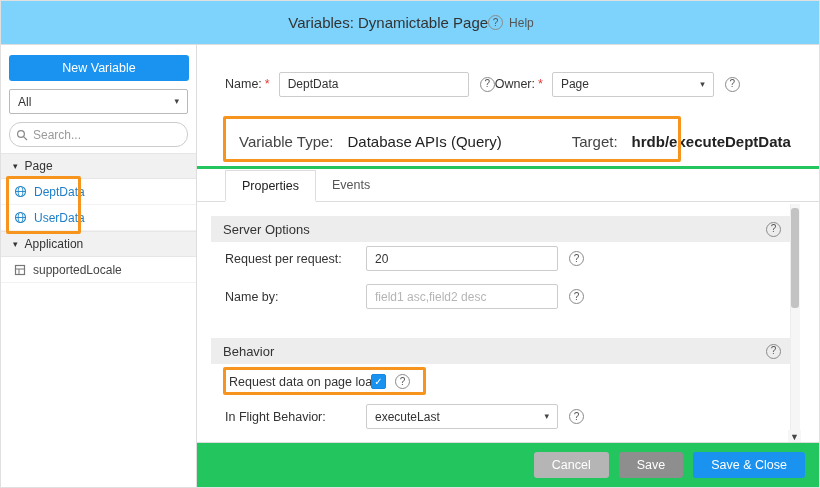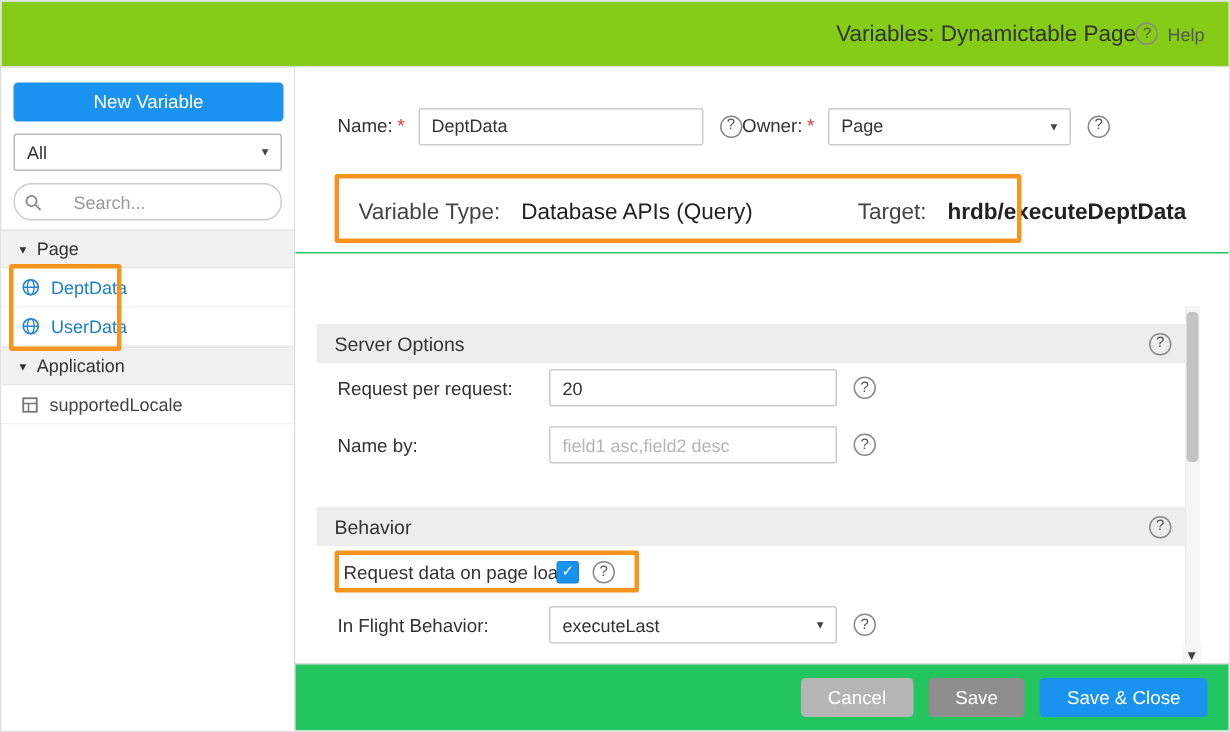--- a/index.html
+++ b/index.html
@@ -1,44 +1,44 @@
 <!DOCTYPE html>
 <html><head>
 <meta charset="utf-8">
 <style>
   *{box-sizing:border-box;margin:0;padding:0}
   html,body{background:#fff}
   body{font-family:"Liberation Sans",sans-serif}
   .app{position:relative;width:820px;height:488px;background:#fff;overflow:hidden;font-size:12.5px;color:#333;border:1px solid #e0e0e0}
 
   
-  .hdr{position:absolute;left:0;top:0;width:820px;height:44px;background:#84cc16;border-bottom:1px solid #ddd;display:flex;align-items:center;justify-content:flex-end;padding:0 18px}
+  .hdr{position:absolute;left:0;top:0;width:820px;height:44px;background:#7dd3fc;border-bottom:1px solid #ddd;display:flex;align-items:center;justify-content:center;padding:0 18px}
   .hdr .title{font-size:15px;color:#333}
   .helpwrap{display:flex;align-items:center;gap:6px;color:#555;font-size:12px;cursor:pointer}
   .qmark{width:15px;height:15px;border:1px solid #8a8a8a;border-radius:50%;display:inline-flex;align-items:center;justify-content:center;font-size:10px;color:#555;flex:none;line-height:1;background:#fff0}
 
   
   .sidebar{position:absolute;left:0;top:44px;width:196px;height:444px;background:#fff;border-right:1px solid #ddd}
   .btn{border:none;border-radius:3px;color:#fff;cursor:pointer;font-family:inherit;font-size:12.5px}
   .btn-new{display:block;width:180px;height:26px;margin:10px 8px 8px;background:#1a93f0}
   .filter{margin:0 8px;height:25px;border:1px solid #b9b9b9;border-radius:2px;display:flex;align-items:center;justify-content:space-between;padding:0 8px;cursor:pointer;background:#fff;font-size:12px}
-  .searchbox{margin:8px 8px 0;height:25px;border:1px solid #ccc;border-radius:12px;display:flex;align-items:center;padding:0 6px;gap:21px;background:#fff}
+  .searchbox{margin:8px 8px 0;height:25px;border:1px solid #ccc;border-radius:12px;display:flex;align-items:center;padding:0 6px;gap:5px;background:#fff}
   .searchbox input{border:none;outline:none;flex:1;font-size:12px;font-family:inherit;color:#555;min-width:0;background:transparent}
   .searchbox input::placeholder{color:#9a9a9a}
   .tree{margin-top:6px;font-size:12px}
   .tree-header{height:26px;display:flex;align-items:center;gap:7px;padding:0 12px;background:#f1f1f1;border-top:1px solid #e6e6e6;border-bottom:1px solid #e6e6e6;cursor:pointer;color:#333}
   .tree-arrow{font-size:9px;color:#333;line-height:1}
   .tree-item{height:26px;display:flex;align-items:center;gap:7px;padding:0 13px;border-bottom:1px solid #f2f2f2;cursor:pointer;background:#fff}
   .vlabel{color:#1d7fca}
   .mlabel{color:#444}
   .ticon{display:inline-flex;flex:none}
 
   
   .main{position:absolute;left:196px;top:44px;width:624px;height:399px;background:#fff}
-  .formcard{position:absolute;left:0;top:0;width:624px;height:124px;border-bottom:1px solid #22c55e;background:#fff}
+  .formcard{position:absolute;left:0;top:0;width:624px;height:124px;border-bottom:3px solid #22c55e;background:#fff}
   .form-row{position:absolute;left:28px;top:26px;height:26px;display:flex;align-items:center}
   .flab{color:#333}
   .req{color:#e53935;margin-left:3px}
   .tinput{height:25px;border:1px solid #ccc;border-radius:2px;padding:0 8px;font-size:12px;font-family:inherit;color:#333;background:#fff}
   .tinput::placeholder{color:#b5b5b5}
   .sel{height:25px;border:1px solid #ccc;border-radius:2px;background:#fff;display:flex;align-items:center;justify-content:space-between;padding:0 8px;cursor:pointer;font-size:12px;color:#333}
   .caret{font-size:9px;color:#444;line-height:1}
   .meta-row{position:absolute;left:42px;top:88px;display:flex;align-items:center;font-size:15px}
   .meta-label{color:#444}
   .meta-val{margin-left:14px;color:#222}
@@ -173,20 +173,24 @@
       </div>
 
       <div class="meta-row">
         <span class="meta-label">Variable Type:</span>
         <span class="meta-val">Database APIs (Query)</span>
         <span class="meta-label" style="margin-left:70px">Target:</span>
         <span class="meta-val bold">hrdb/executeDeptData</span>
       </div>
     </div>
 
+    <div class="tabs">
+      <div class="tab active">Properties</div>
+      <div class="tab">Events</div>
+    </div>
 
     <div class="sechdr" id="sec-server">
       <span>Server Options</span>
       <span class="qmark">?</span>
     </div>
 
     <div class="frow" id="row-records">
       <span class="flabel">Request per request:</span>
       <input class="tinput finput" value="20" style="">
       <span class="qmark fhelp">?</span>

